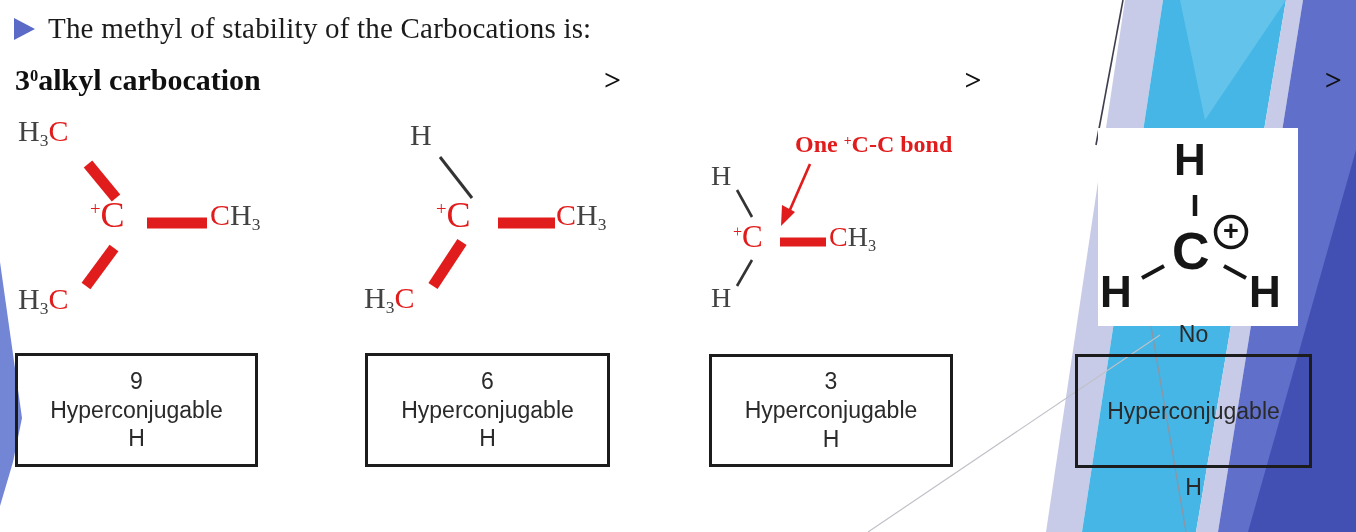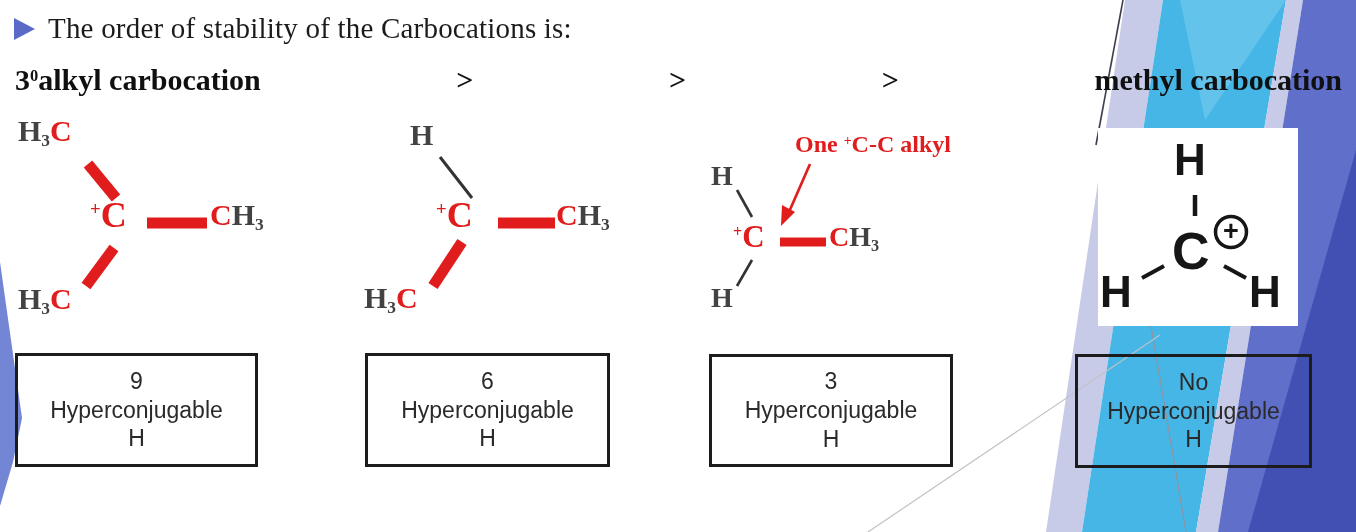--- a/index.html
+++ b/index.html
@@ -17,21 +17,21 @@
 
   
   .order-row{left:0;top:63px;width:1356px;box-sizing:border-box;padding:0 14px 0 15px;
              display:flex;justify-content:space-between;align-items:baseline;
              font-weight:bold;font-size:30px;color:#101010;z-index:2;}
   .order-item sup{font-size:0.55em;vertical-align:0.55em;}
 
   
   .struct{position:absolute;z-index:2;font-weight:bold;}
   .bonds{position:absolute;left:0;top:0;}
-  .atom{position:absolute;line-height:1;white-space:nowrap;font-weight:bold;
+  .atom{position:absolute;line-height:1;white-space:nowrap;font-weight:normal;
         font-family:"Liberation Serif",serif;}
   .dk{color:#424242;}
   .rd{color:#e11c1c;}
   .atom sub{font-size:0.58em;vertical-align:-0.28em;}
   .ctr sup{font-size:0.52em;vertical-align:0.62em;}
 
   #s1{left:10px;top:112px;width:320px;height:230px;}
   #s2{left:348px;top:112px;width:310px;height:230px;}
   #s3{left:695px;top:120px;width:350px;height:215px;}
   #s4{left:1098px;top:128px;width:200px;height:198px;background:#ffffff;z-index:1;}
@@ -51,21 +51,21 @@
                color:#161616;line-height:1;}
 
   
   .hbox{position:absolute;box-sizing:border-box;border:3px solid #1c1c1c;background:transparent;
         display:flex;flex-direction:column;align-items:center;justify-content:center;
         text-align:center;font-family:"Liberation Sans",sans-serif;font-size:23px;
         color:#2a2a2a;line-height:1.25;z-index:2;}
   #b1{left:15px;top:353px;width:243px;height:114px;}
   #b2{left:365px;top:353px;width:245px;height:114px;}
   #b3{left:709px;top:354px;width:244px;height:113px;}
-  #b4{left:1075px;top:354px;width:237px;height:114px;}
+  #b4{left:1075px;top:354px;width:237px;height:114px;gap:48px;}
 </style>
 </head>
 <body>
 
 <div id="stage">
 
   <svg class="bg-svg" width="1356" height="532" viewBox="0 0 1356 532">
     <polygon points="1125,0 1163,0 1082,532 1046,532" fill="#c7cbe8"></polygon>
     <polygon points="1163,0 1286,0 1196,532 1082,532" fill="#45b6e5"></polygon>
     <polygon points="1180,0 1286,0 1205,120" opacity="0.55" fill="#7ccdee"></polygon>
@@ -73,29 +73,28 @@
     <polygon points="1303,0 1356,0 1356,532 1218,532" fill="#5f6fca"></polygon>
     <polygon points="1356,150 1356,532 1248,532" fill="#4150b2"></polygon>
     <polygon points="0,262 22,418 13,462 0,506" fill="#7386d5"></polygon>
     <line x1="1123" y1="0" x2="1096" y2="145" stroke-width="1.6" stroke="#3e3e4e"></line>
     <line x1="1139" y1="255" x2="1186" y2="532" stroke-width="1.2" stroke="#9193a0"></line>
     <line x1="1160" y1="335" x2="868" y2="532" stroke-width="1.2" stroke="#c0c0c8"></line>
   </svg>
 
   <div class="abs title-row">
     <span class="bullet-tri"></span>
-    <span class="title-text">The order of stability of the Carbocations is:</span>
+    <span class="title-text">The methyl of stability of the Carbocations is:</span>
   </div>
 
   <div class="abs order-row">
     <span class="order-item"><span>3</span><sup>0</sup><span>alkyl carbocation</span></span>
     <span class="order-sep">&gt;</span>
     <span class="order-sep">&gt;</span>
     <span class="order-sep">&gt;</span>
-    <span class="order-item"><span></span><sup></sup><span>methyl carbocation</span></span>
   </div>
 
   <div id="s1" class="struct">
     <svg class="bonds" width="320" height="230" viewBox="0 0 320 230">
       <line x1="78" y1="52" x2="106" y2="86" stroke-width="11" stroke="#e11c1c"></line>
       <line x1="137" y1="111" x2="197" y2="111" stroke-width="11" stroke="#e11c1c"></line>
       <line x1="104" y1="136" x2="76" y2="174" stroke-width="11" stroke="#e11c1c"></line>
     </svg>
     <span class="atom" style="left:8px;top:4px;"><span class="dk">H</span><sub class="dk">3</sub><span class="rd">C</span></span>
     <span class="atom ctr rd" style="left:80px;top:85px;"><sup>+</sup><span>C</span></span>
@@ -116,21 +115,21 @@
   </div>
 
   <div id="s3" class="struct">
     <svg class="bonds" width="350" height="215" viewBox="0 0 350 215">
       <line x1="115" y1="44" x2="94" y2="92" stroke-width="2.6" stroke="#e11c1c"></line>
       <polygon points="86,106 100,92 87,85" fill="#e11c1c"></polygon>
       <line x1="42" y1="70" x2="57" y2="97" stroke-width="2.6" stroke="#333333"></line>
       <line x1="85" y1="122" x2="131" y2="122" stroke-width="9" stroke="#e11c1c"></line>
       <line x1="57" y1="140" x2="42" y2="166" stroke-width="2.6" stroke="#333333"></line>
     </svg>
-    <span class="annot"><span>One </span><sup>+</sup><span>C-C alkyl</span></span>
+    <span class="annot"><span>One </span><sup>+</sup><span>C-C bond</span></span>
     <span class="atom dk" style="left:16px;top:42px;">H</span>
     <span class="atom ctr rd" style="left:38px;top:101px;"><sup>+</sup><span>C</span></span>
     <span class="atom" style="left:134px;top:103px;"><span class="rd">C</span><span class="dk">H</span><sub class="dk">3</sub></span>
     <span class="atom dk" style="left:16px;top:164px;">H</span>
   </div>
 
   <div id="s4" class="struct">
     <svg class="bonds" width="200" height="198" viewBox="0 0 200 198">
       <line x1="97" y1="67" x2="97" y2="88" stroke-width="4.5" stroke="#161616"></line>
       <line x1="44" y1="150" x2="66" y2="138" stroke-width="4" stroke="#161616"></line>

